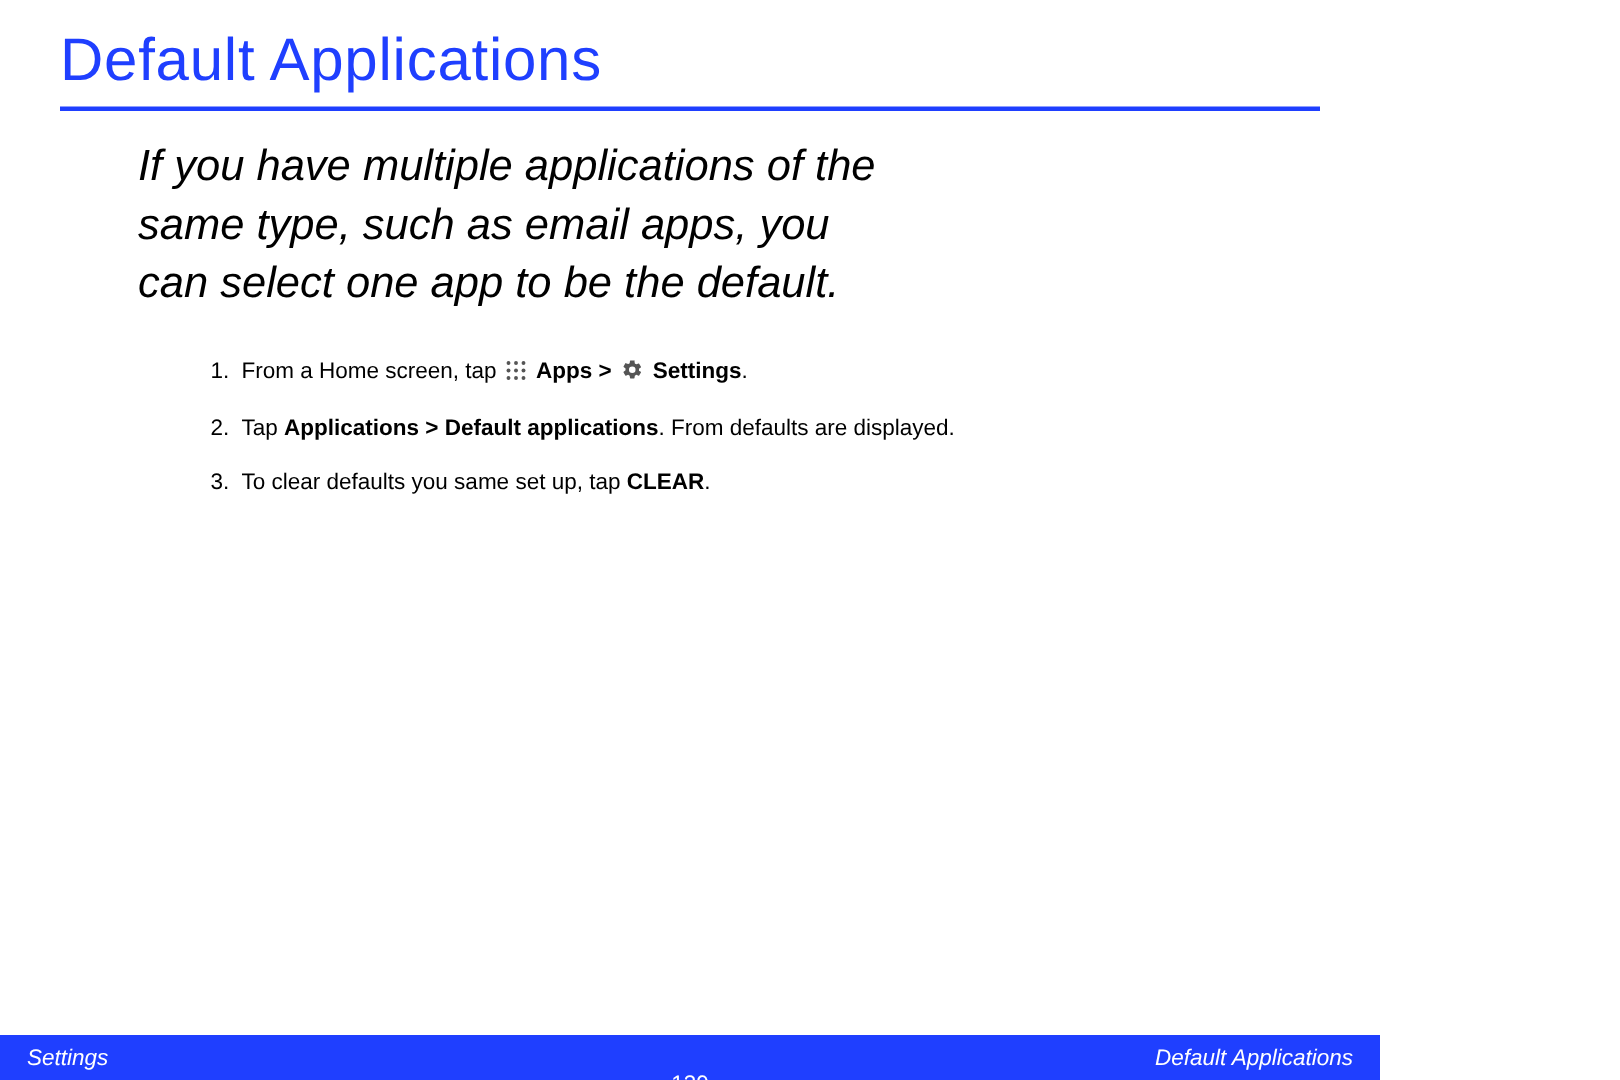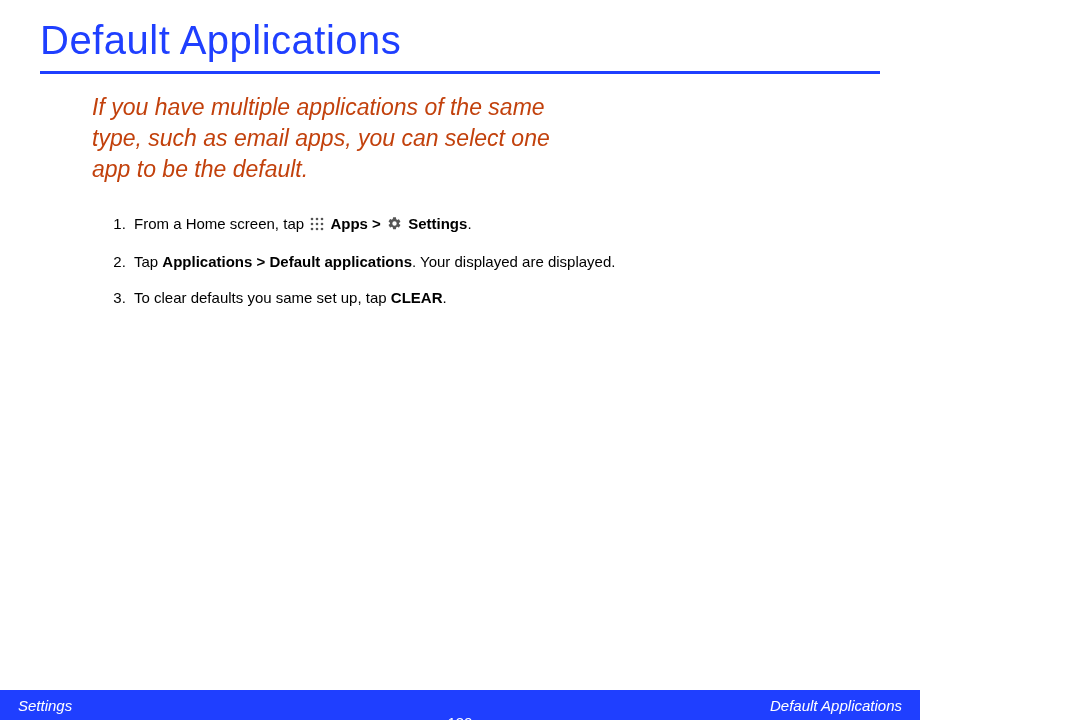--- a/index.html
+++ b/index.html
@@ -1,22 +1,22 @@
 <!DOCTYPE html>
 <html><head>
 <meta charset="utf-8">
 <style>
   * { margin: 0; padding: 0; box-sizing: border-box; }
   html, body { width: 1080px; height: 720px; font-family: Arial, Helvetica, sans-serif; background: #fff; overflow: hidden; }
   .page { position: relative; width: 920px; height: 720px; padding: 18px 40px 0 40px; }
   .title { color: #1f3fff; font-size: 40px; font-weight: 400; letter-spacing: 0.5px; padding-bottom: 6px; }
   .title-rule { border: none; border-top: 3px solid #1f3fff; margin-top: 2px; margin-bottom: 18px; width: 100%; }
-  .intro { color: #c2410c; font-style: italic; font-size: 23px; line-height: 1.35; max-width: 500px; margin-left: 52px; margin-bottom: 28px; }
+  .intro { color: #000000; font-style: italic; font-size: 29px; line-height: 1.35; max-width: 500px; margin-left: 52px; margin-bottom: 28px; }
   .steps { list-style: decimal; margin-left: 90px; max-width: 520px; color: #000; font-size: 15px; line-height: 1.45; }
-  .steps li { margin-bottom: 14px; padding-left: 4px; }
+  .steps li { margin-bottom: 14px; padding-left: 4px; margin-left: 27px; }
   .steps b { font-weight: 700; }
   .icon-inline { display: inline-block; vertical-align: -2px; margin: 0 2px; }
   .footer { position: absolute; left: 0; right: 0; bottom: 0; height: 30px; background: #1f3fff; color: #fff; display: flex; align-items: center; justify-content: space-between; padding: 0 18px; font-size: 15px; }
   .footer-left { font-style: italic; }
   .footer-center { position: absolute; left: 50%; transform: translateX(-50%); font-style: normal; margin-top: 34px; }
   .footer-right { font-style: italic; }
 </style>
 </head>
 <body>
 
@@ -41,21 +41,21 @@
               <circle cx="7" cy="12" r="1.3"></circle>
               <circle cx="12" cy="12" r="1.3"></circle>
             </g>
           </svg></span>
       <b>Apps</b><b> &gt; </b><span class="icon-inline"><svg width="15" height="15" viewBox="0 0 24 24">
             <path fill="#555" d="M19.14,12.94a7.14,7.14,0,0,0,.05-.94,7.14,7.14,0,0,0-.05-.94l2.03-1.58a.5.5,0,0,0,.12-.64l-1.92-3.32a.5.5,0,0,0-.61-.22l-2.39.96a7.03,7.03,0,0,0-1.62-.94l-.36-2.54A.5.5,0,0,0,13.9,2h-3.8a.5.5,0,0,0-.49.42L9.25,4.96a7.03,7.03,0,0,0-1.62.94l-2.39-.96a.5.5,0,0,0-.61.22L2.71,8.48a.5.5,0,0,0,.12.64l2.03,1.58a7.14,7.14,0,0,0-.05.94,7.14,7.14,0,0,0,.05.94L2.83,14.16a.5.5,0,0,0-.12.64l1.92,3.32a.5.5,0,0,0,.61.22l2.39-.96a7.03,7.03,0,0,0,1.62.94l.36,2.54a.5.5,0,0,0,.49.42h3.8a.5.5,0,0,0,.49-.42l.36-2.54a7.03,7.03,0,0,0,1.62-.94l2.39.96a.5.5,0,0,0,.61-.22l1.92-3.32a.5.5,0,0,0-.12-.64ZM12,15.5A3.5,3.5,0,1,1,15.5,12,3.5,3.5,0,0,1,12,15.5Z"></path>
           </svg></span>
       <b>Settings</b><span>.</span>
     </li>
     <li>
-      <span>Tap </span><b>Applications &gt; Default applications</b><span>. Your displayed are displayed.</span>
+      <span>Tap </span><b>Applications &gt; Default applications</b><span>. From defaults are displayed.</span>
     </li>
     <li>
       <span>To clear defaults you same set up, tap </span><b>CLEAR</b><span>.</span>
     </li>
   </ol>
 
   <div class="footer">
     <span class="footer-left">Settings</span>
     <span class="footer-center">139</span>
     <span class="footer-right">Default Applications</span>

